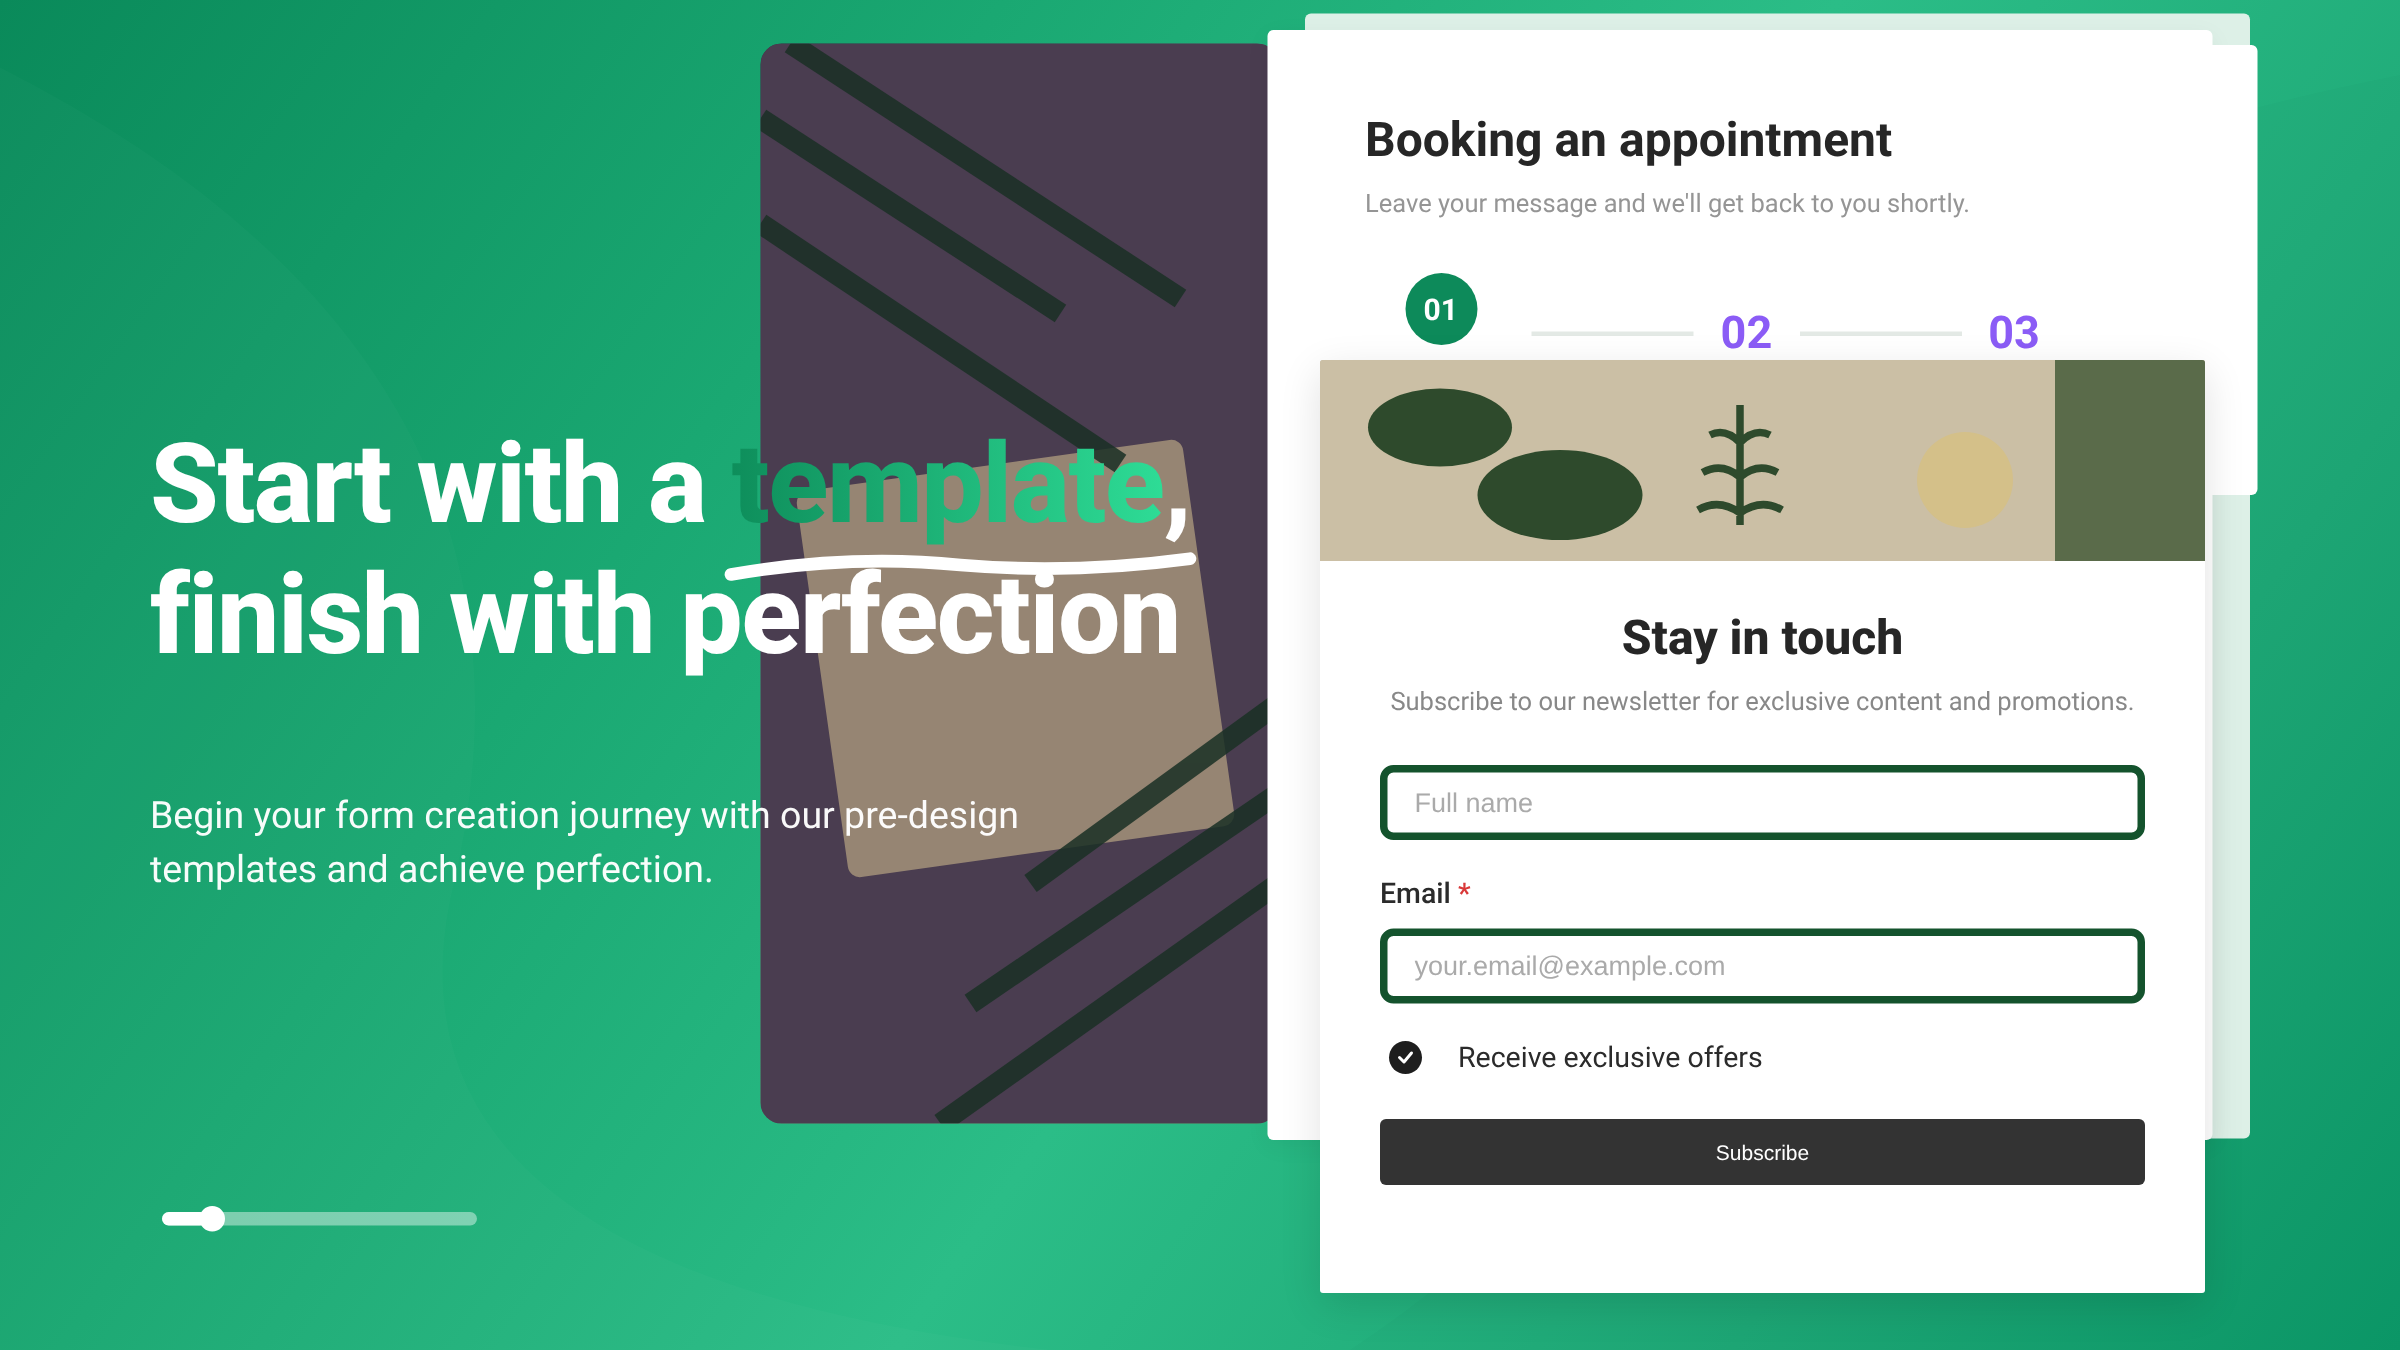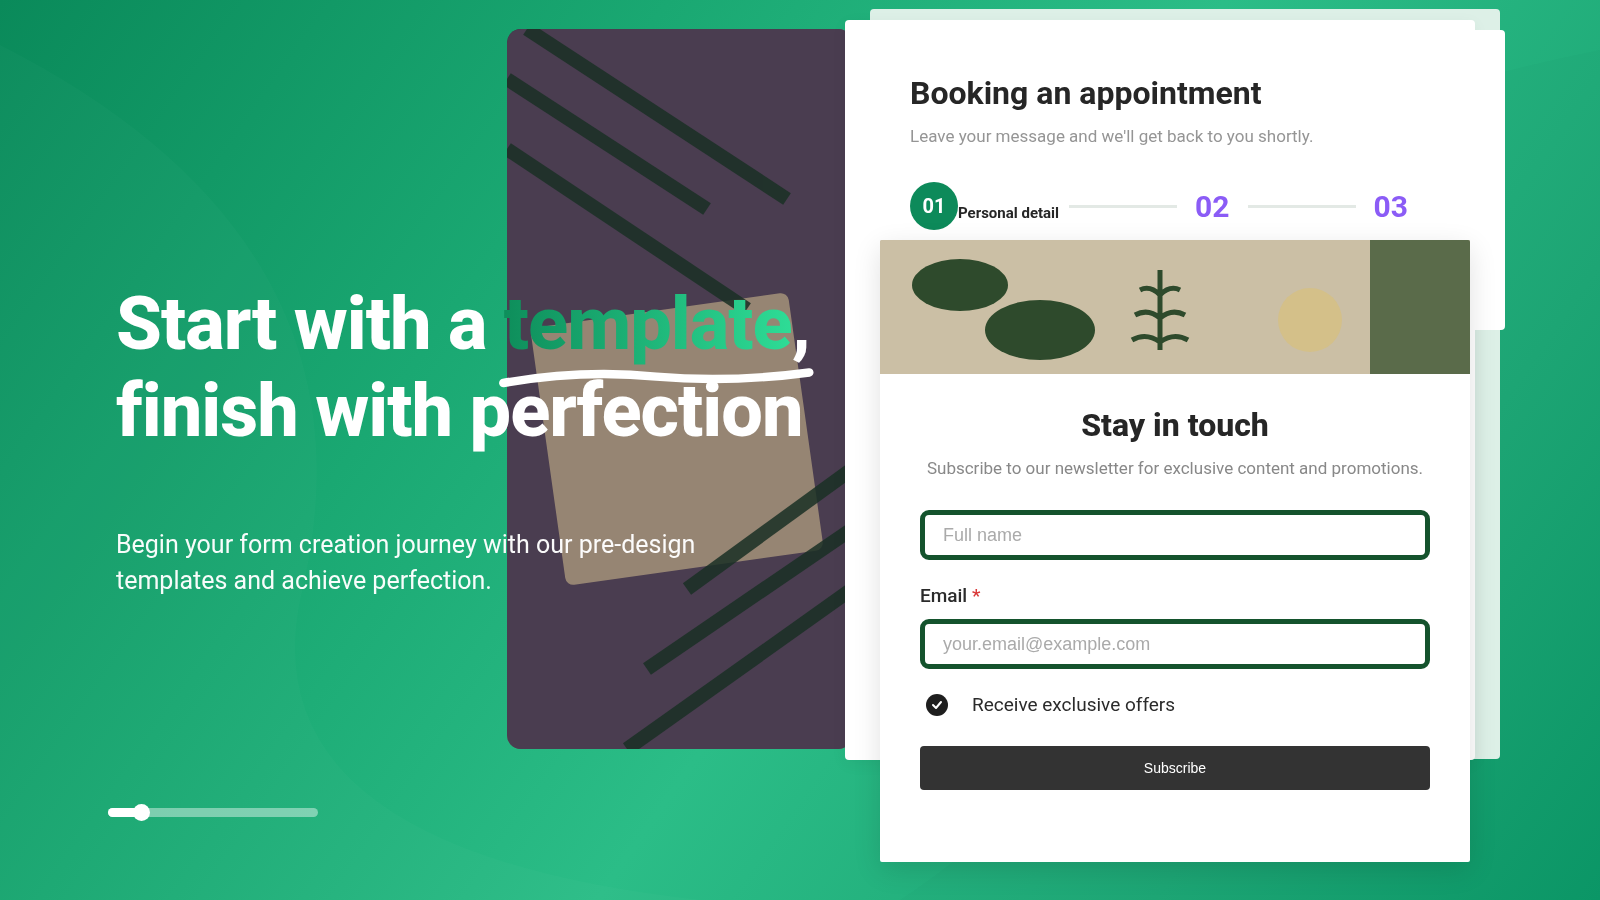--- a/index.html
+++ b/index.html
@@ -10,41 +10,41 @@
 }
 .bg-swoosh { position:absolute; inset:0; opacity:0.25; }
 
 .photo-card {
   position:absolute; left:507px; top:29px; width:345px; height:720px;
   border-radius:14px; overflow:hidden;
   background: linear-gradient(135deg, #3a2f45 0%, #5a4a5e 40%, #6b5a4f 100%);
 }
 .photo-card svg { width:100%; height:100%; }
 
-.hero { position:absolute; left:116px; top:280px; color:#fff; width:780px; }
+.hero { position:absolute; left:100px; top:280px; color:#fff; width:780px; }
 .hero h1 { font-size:74px; font-weight:800; line-height:1.18; letter-spacing:-1px; }
 .hl-wrap { position:relative; display:inline-block; }
 .highlight {
   background: linear-gradient(90deg,#0e8e5b,#2edc96);
   -webkit-background-clip:text; background-clip:text; color:transparent;
 }
 .underline-swoosh { position:absolute; left:-6px; bottom:-28px; width:110%; }
 .sub { margin-top:72px; font-size:25px; line-height:1.45; font-weight:400; color:rgba(255,255,255,0.97); max-width:640px; }
 
 .progress { position:absolute; left:108px; top:808px; width:210px; height:9px; background:rgba(255,255,255,0.42); border-radius:5px; }
 .progress-fill { width:30px; height:9px; background:#fff; border-radius:5px; }
 .progress-knob { position:absolute; left:25px; top:-4px; width:17px; height:17px; background:#fff; border-radius:50%; }
 
 .stack-3 { position:absolute; left:870px; top:9px; width:630px; height:750px; background:#ddf0e7; border-radius:4px; }
 .stack-2 { position:absolute; left:845px; top:20px; width:630px; height:740px; background:#fff; border-radius:4px; box-shadow:0 4px 16px rgba(0,0,0,0.05); }
 .card-booking { position:absolute; left:910px; top:30px; width:595px; height:300px; background:#fff; padding:44px 4px 0 0; border-radius:4px; }
 .booking-title { font-size:32px; font-weight:700; color:#262626; margin-bottom:14px; }
 .booking-sub { font-size:17px; color:#959595; margin-bottom:36px; }
 .steps { display:flex; align-items:center; gap:0; }
-.step { display:flex; flex-direction:row; align-items:center; }
+.step { display:flex; flex-direction:column; align-items:center; }
 .step-circle { width:48px; height:48px; border-radius:50%; background:#0d8a5a; color:#fff; font-weight:700; font-size:20px; display:flex; align-items:center; justify-content:center; }
 .step-num { font-size:30px; font-weight:700; color:#8b5cf6; padding:0 8px; }
 .step-line { width:108px; height:3px; background:#e3e9e5; margin:0 10px; }
 .step-label { font-size:15px; font-weight:700; color:#262626; margin-top:14px; }
 
 .card-newsletter { position:absolute; left:880px; top:240px; width:590px; height:622px; background:#fff; border-radius:2px; box-shadow:0 8px 28px rgba(0,0,0,0.12); overflow:hidden; }
 .nl-hero { height:134px; background:linear-gradient(100deg,#c9bea6 0%, #b0a68c 60%, #5a6b4a 100%); position:relative; overflow:hidden; }
 .nl-body { padding:32px 40px 34px; }
 .nl-title { text-align:center; font-size:32px; font-weight:800; color:#262626; margin-bottom:14px; }
 .nl-sub { text-align:center; font-size:17px; color:#888; margin-bottom:32px; }

